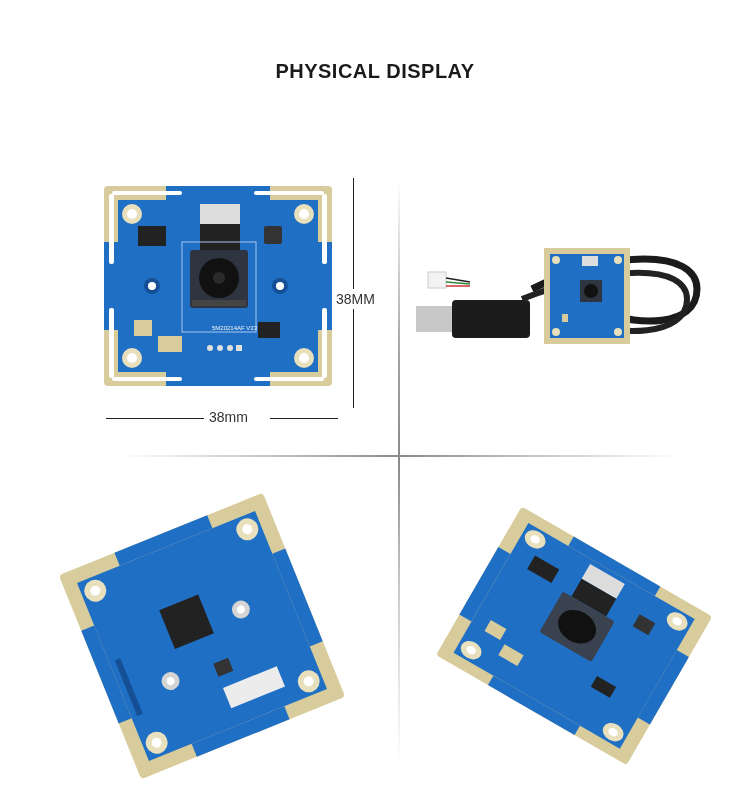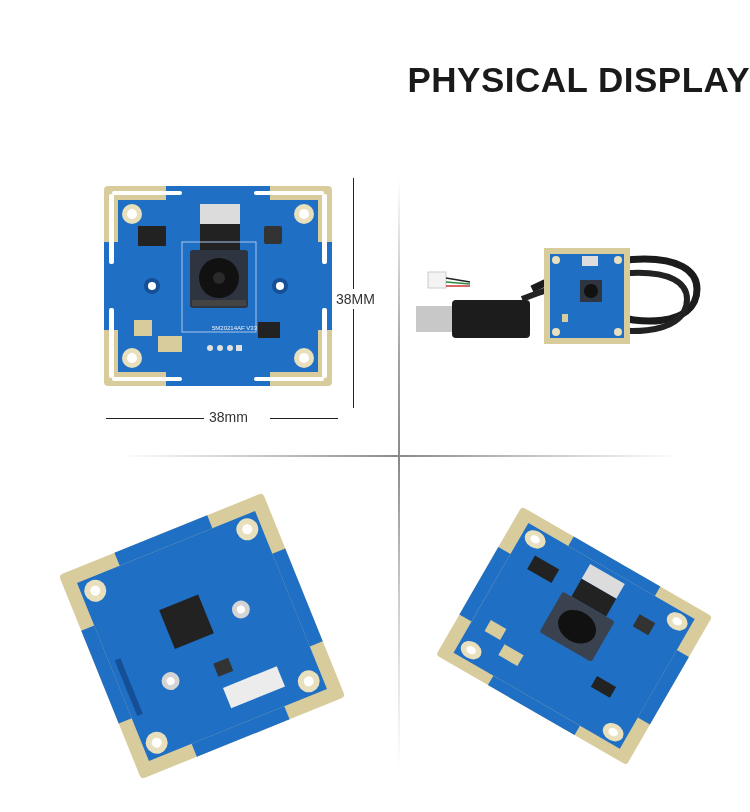--- a/index.html
+++ b/index.html
@@ -1,20 +1,20 @@
 <!DOCTYPE html>
 <html><head>
   <meta charset="utf-8">
   <style>
     * { box-sizing: border-box; margin: 0; padding: 0; }
     html, body { width: 750px; height: 812px; background: #ffffff; overflow: hidden; }
     body { position: relative; font-family: "Liberation Sans", sans-serif; color: #1a1a1a; }
     .title {
-      position: absolute; left: 0; top: 60px; width: 750px; text-align: right;
-      font-family: "Liberation Sans", sans-serif; font-weight: 700; font-size: 35px;
+      position: absolute; left: 0; top: 60px; width: 750px; text-align: center;
+      font-family: "Liberation Sans", sans-serif; font-weight: 700; font-size: 20px;
       letter-spacing: 0.5px; color: #1a1a1a;
     }
     .divider-v {
       position: absolute; left: 398px; top: 178px; width: 2px; height: 590px;
       background: linear-gradient(to bottom, rgba(150,150,150,0) 0%, rgba(140,140,140,0.8) 30%, #8a8a8a 48%, rgba(150,150,150,0.5) 70%, rgba(200,200,200,0) 100%);
     }
     .divider-h {
       position: absolute; left: 120px; top: 455px; width: 560px; height: 2px;
       background: linear-gradient(to right, rgba(200,200,200,0) 0%, rgba(160,160,160,0.7) 30%, #8a8a8a 50%, rgba(160,160,160,0.7) 70%, rgba(200,200,200,0) 100%);
     }

